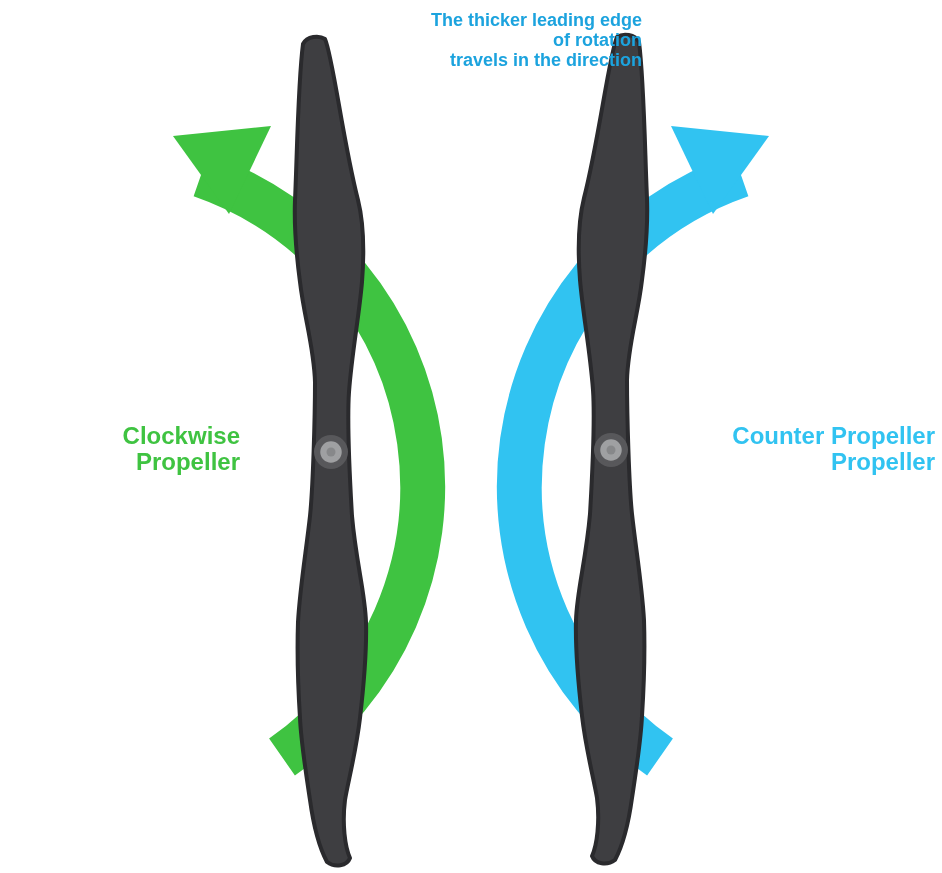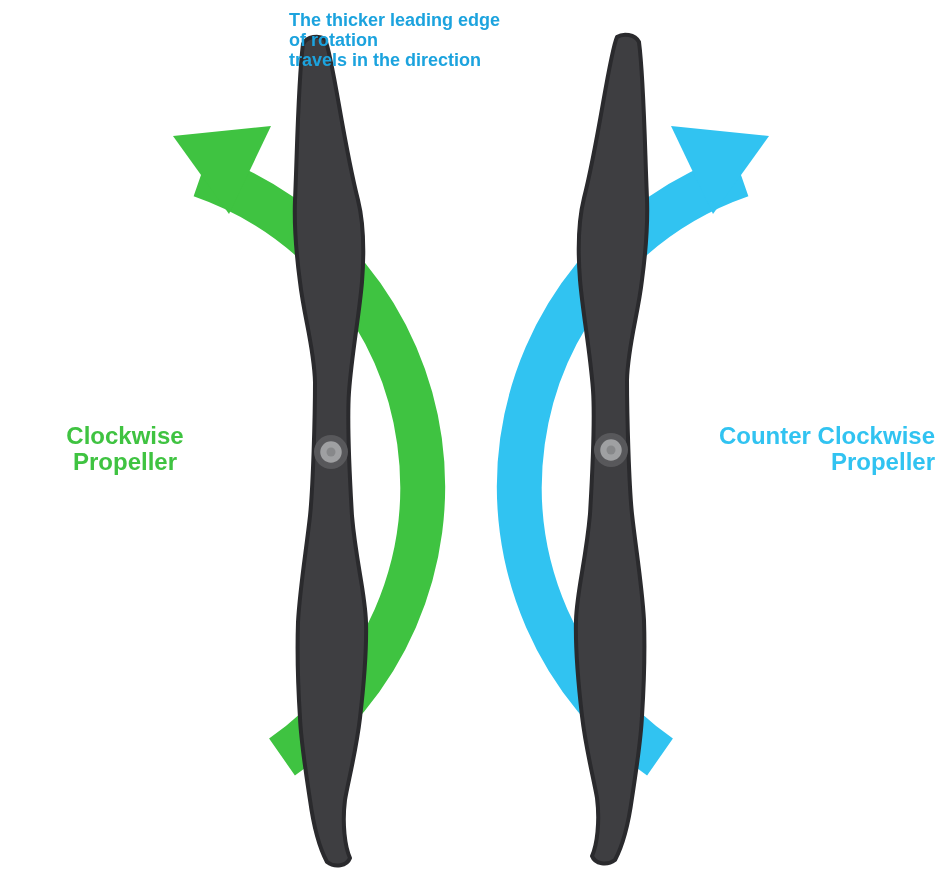--- a/index.html
+++ b/index.html
@@ -31,28 +31,28 @@
     stroke: var(--propeller-edge);
     stroke-width: 4;
     stroke-linejoin: round;
   }
   .hub-recess { fill: var(--hub-ring); }
   .hub-disc   { fill: var(--hub); stroke: var(--hub-ring); stroke-width: 2.5; }
   .hub-dot    { fill: var(--hub-center); }
   
   .txt { position: absolute; font-weight: bold; }
   .top-note {
-    left: 289px; top: 10px; width: 360px;
-    text-align: left;
+    left: 282px; top: 10px; width: 360px;
+    text-align: right;
     font-size: 18px; line-height: 20px;
     color: var(--note-blue);
   }
   .left-label {
     left: 10px; top: 423px; width: 230px;
-    text-align: center;
+    text-align: right;
     font-size: 24px; line-height: 26px;
     color: var(--green);
   }
   .right-label {
     left: 615px; top: 423px; width: 320px;
     text-align: right;
     font-size: 24px; line-height: 26px;
     color: var(--blue);
   }
 </style>
@@ -120,17 +120,17 @@
     <div>of rotation</div>
     <div>travels in the direction</div>
   </div>
 
   <div class="txt left-label">
     <div>Clockwise</div>
     <div>Propeller</div>
   </div>
 
   <div class="txt right-label">
-    <div>Counter Clockwise</div>
+    <div>Counter Propeller</div>
     <div>Propeller</div>
   </div>
 
 </div>
 
 </body></html>

